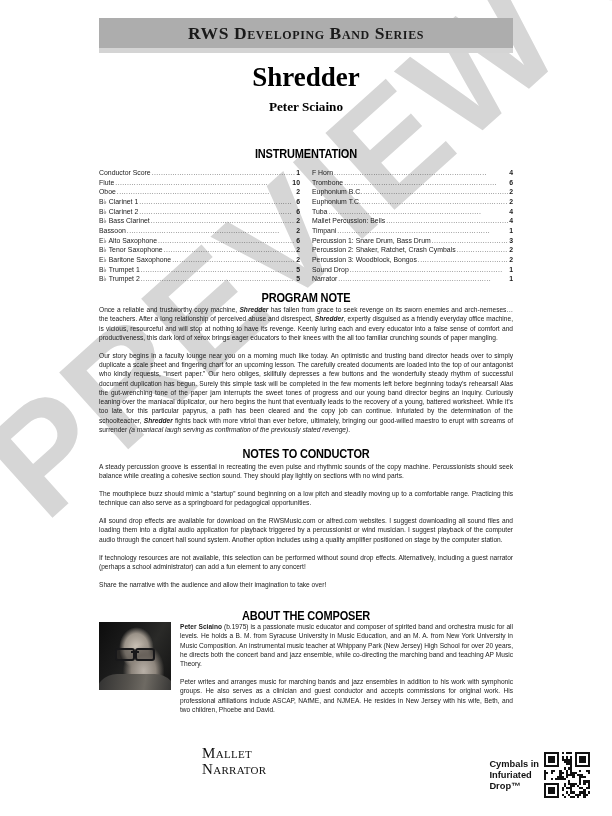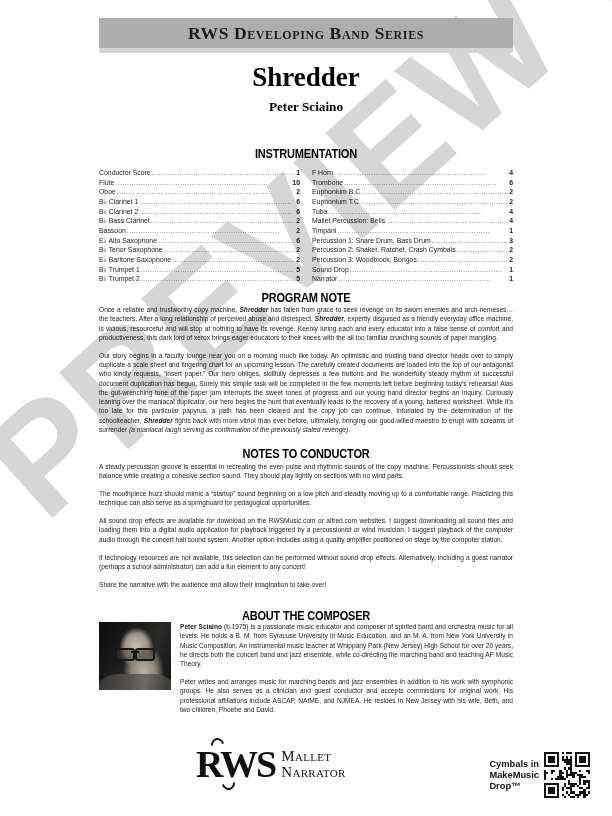--- a/index.html
+++ b/index.html
@@ -444,35 +444,30 @@
         <div class="ph-glasses"></div>
         <div class="ph-bridge"></div>
       </div>
       <div class="about-text">
         <p><b>Peter Sciaino</b><span> (b.1975) is a passionate music educator and composer of spirited band and orchestra music for all levels. He holds a B. M. from Syracuse University in Music Education, and an M. A. from New York University in Music Composition. An instrumental music teacher at Whippany Park (New Jersey) High School for over 20 years, he directs both the concert band and jazz ensemble, while co-directing the marching band and teaching AP Music Theory.</span></p>
         <p>Peter writes and arranges music for marching bands and jazz ensembles in addition to his work with symphonic groups. He also serves as a clinician and guest conductor and accepts commissions for original work. His professional affiliations include ASCAP, NAfME, and NJMEA. He resides in New Jersey with his wife, Beth, and two children, Phoebe and David.</p>
       </div>
     </div>
 
     <div class="footer-logo">
-      <div class="logo-rws">
-        <span>RWS</span>
-        <span class="logo-swirl-top"></span>
-        <span class="logo-swirl-bot"></span>
-      </div>
       <div class="logo-words">
         <div>Mallet</div>
         <div>Narrator</div>
       </div>
     </div>
 
     <div class="makemusic">
       <div class="mm-text">
         <div>Cymbals in</div>
-        <div>MakeMusic</div>
+        <div>Infuriated</div>
         <div>Drop™</div>
       </div>
       <div class="qr" id="qr">
           <i class="qr-cell" style="left:0.00px;top:0.00px;width:2.19px;height:2.19px"></i>
           <i class="qr-cell" style="left:2.19px;top:0.00px;width:2.19px;height:2.19px"></i>
           <i class="qr-cell" style="left:4.38px;top:0.00px;width:2.19px;height:2.19px"></i>
           <i class="qr-cell" style="left:6.57px;top:0.00px;width:2.19px;height:2.19px"></i>
           <i class="qr-cell" style="left:8.76px;top:0.00px;width:2.19px;height:2.19px"></i>
           <i class="qr-cell" style="left:10.95px;top:0.00px;width:2.19px;height:2.19px"></i>
           <i class="qr-cell" style="left:13.14px;top:0.00px;width:2.19px;height:2.19px"></i>

